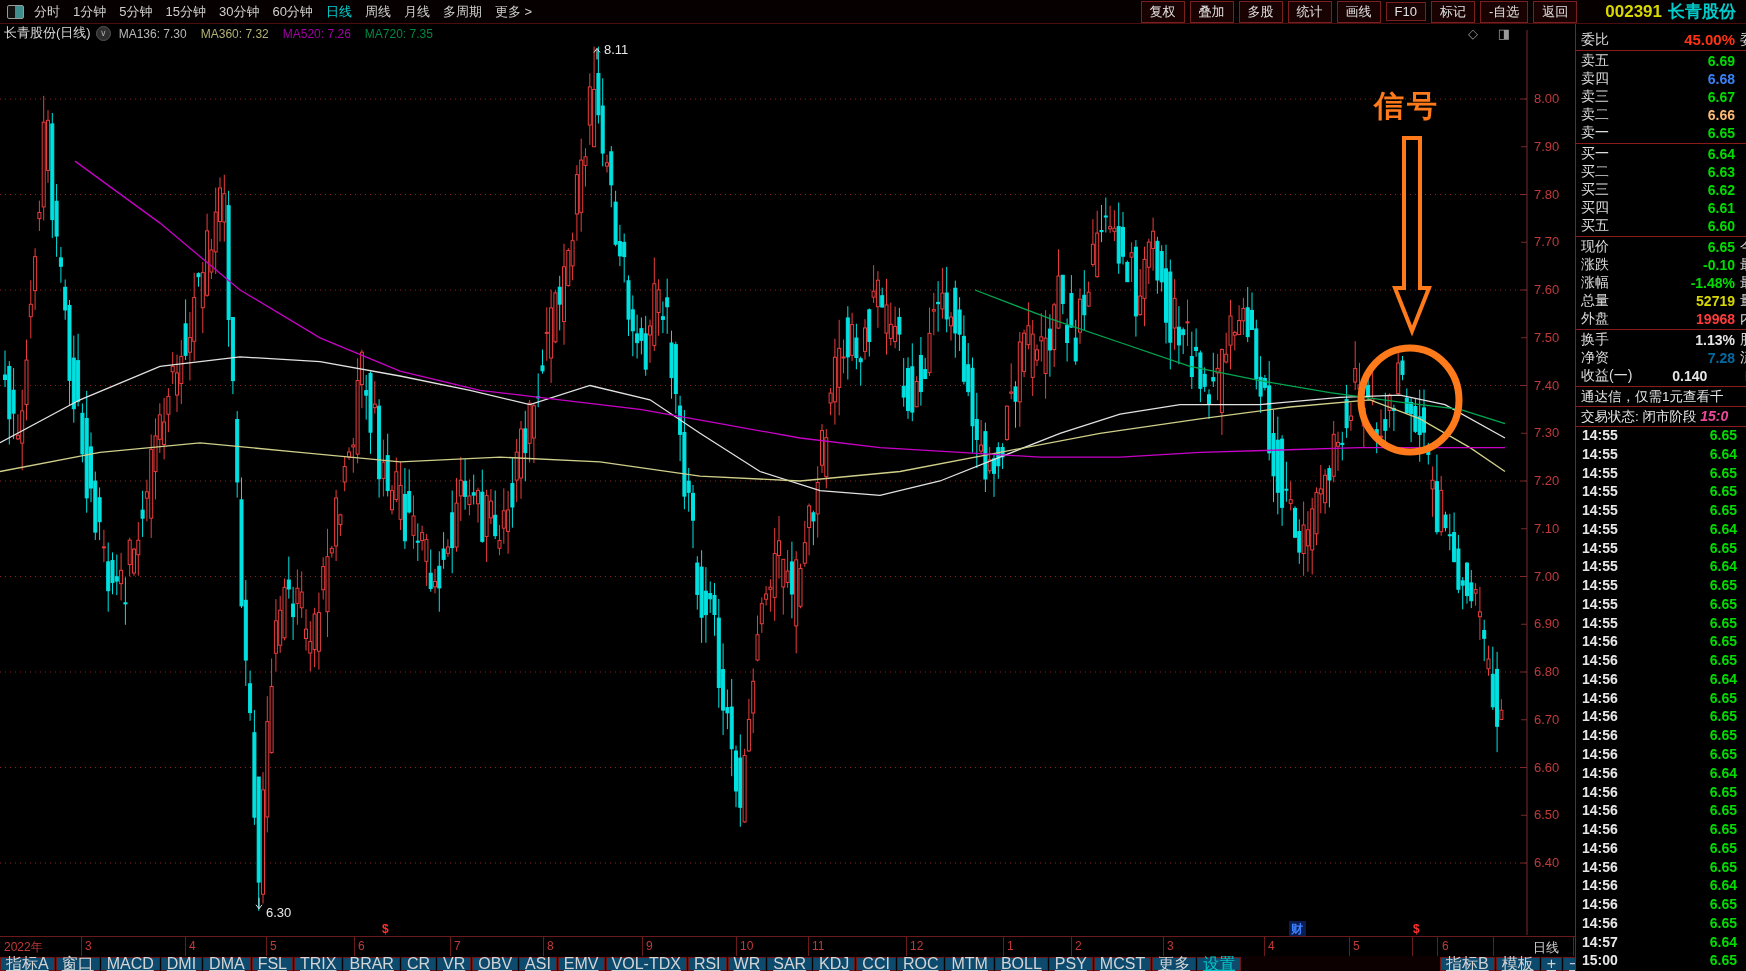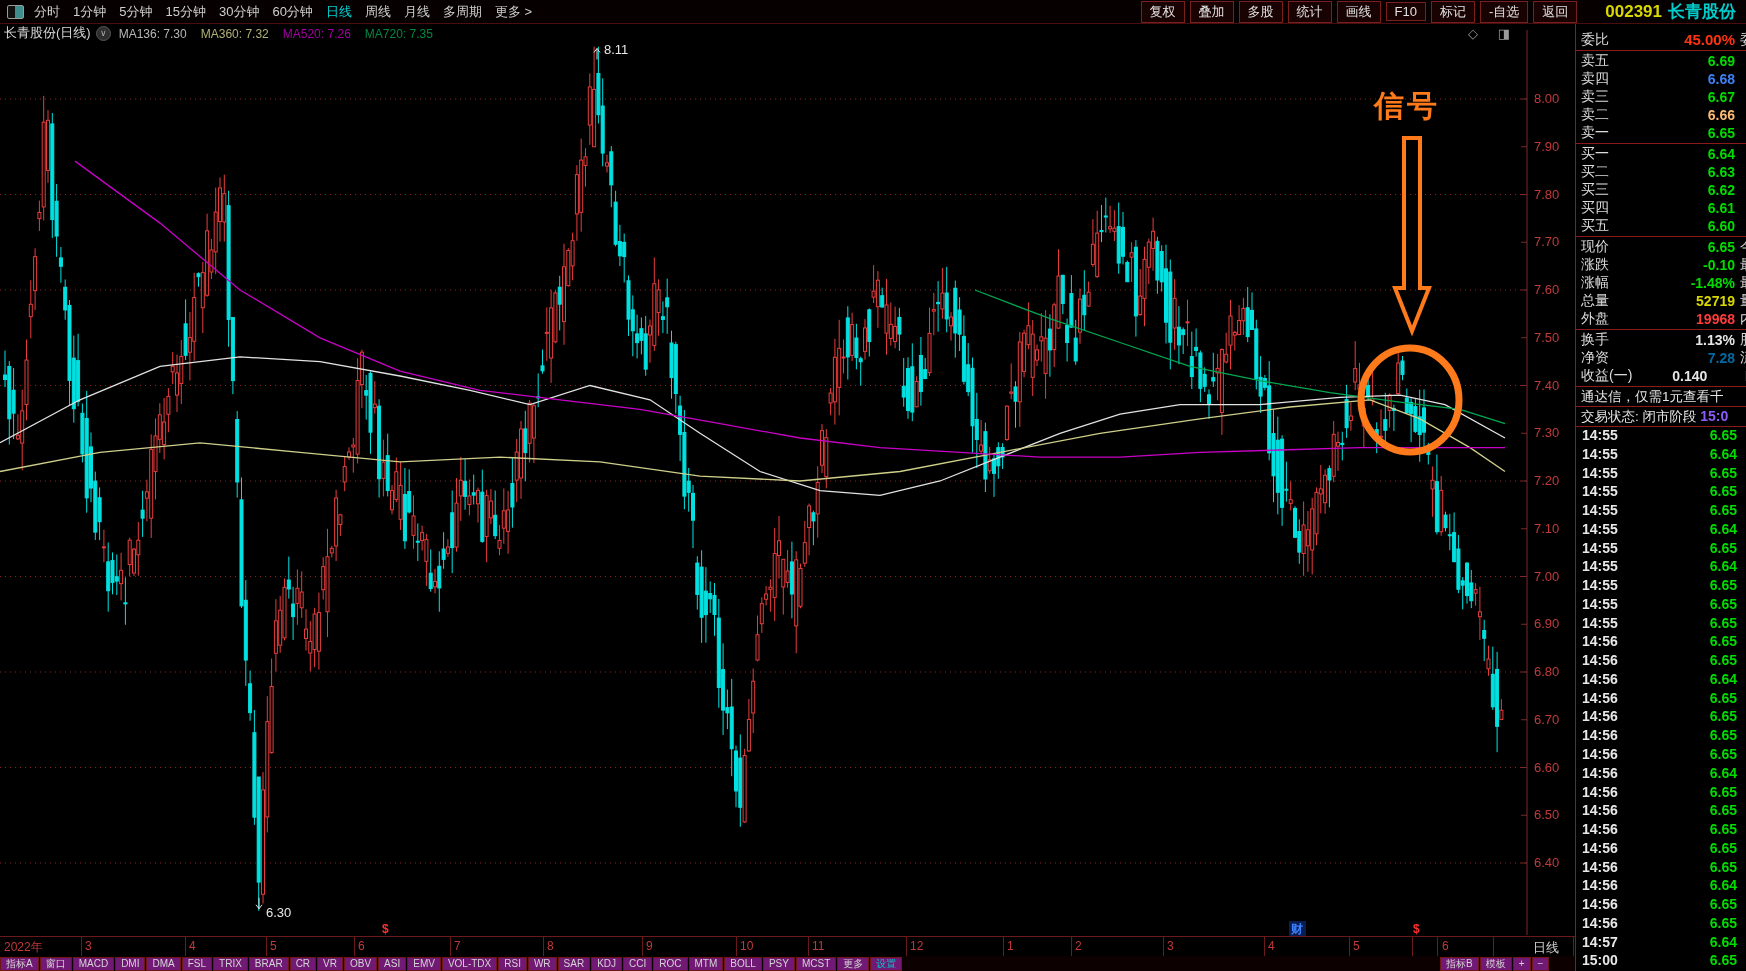--- a/index.html
+++ b/index.html
@@ -32,41 +32,41 @@
   
   .dateaxis{position:absolute;left:0;top:936px;width:1575px;height:19px;
             border-top:1px solid #6a1a1a;border-bottom:1px solid #6a1a1a;background:#000;}
   .dlabel{position:absolute;top:2px;font-size:12px;color:#c03a3a;}
   .dsep{position:absolute;top:0;width:1px;height:19px;background:#6a1a1a;}
   .dayline{position:absolute;top:2px;left:1520px;width:52px;text-align:center;
            color:#d0d0d0;font-size:13px;}
   
   .toolbar{position:absolute;left:0;top:956px;width:1575px;height:15px;background:#0c0000;
            display:flex;align-items:center;}
-  .bbox{border:1px solid #6e1616;background:#701a75;color:#d4d4d4;font-size:10px;
-        height:12px;line-height:12px;padding:0 5px;margin-right:1px;}
+  .bbox{border:1px solid #6e1616;background:#0c4a6e;color:#d4d4d4;font-size:16px;
+        height:12px;line-height:12px;padding:0 5px;margin-right:1px;text-decoration:underline;}
   .bbox.cyan{color:#00c8c8;}
   .tbright{position:absolute;left:1440px;top:956px;height:15px;display:flex;align-items:center;}
   
   .panel{position:absolute;left:1575px;top:24px;width:171px;height:947px;
          border-left:1px solid #8b1a1a;background:#000;overflow:hidden;
          display:flex;flex-direction:column;}
   .prow{position:relative;display:flex;align-items:center;height:18px;flex:none;
         padding:0 12px 0 5px;font-size:14px;}
   .plabel{color:#dcdcdc;}
   .pval{margin-left:auto;font-weight:bold;}
   .partial{position:absolute;right:-7px;color:#dcdcdc;font-weight:normal;}
   .weibirow{height:21px;border-bottom:1px solid #8b1a1a;flex:none;}
   .weibirow .pval{color:#ff3214;font-size:15px;}
   .grp{flex:none;border-bottom:1px solid #8b1a1a;padding:1px 0;}
   .adrow{flex:none;height:19px;line-height:19px;color:#e6e6e6;font-size:13.5px;
          padding-left:5px;border-bottom:1px solid #8b1a1a;white-space:nowrap;}
   .statusrow{flex:none;height:19px;line-height:19px;color:#e6e6e6;font-size:13.5px;
              padding-left:5px;border-bottom:1px solid #8b1a1a;white-space:nowrap;}
-  .statusrow b{color:#8b5cf6;font-size:14px;}
+  .statusrow b{color:#ec4899;font-size:14px;font-style:italic;}
   .ticklist{flex:1;display:flex;flex-direction:column;}
   .trow{flex:1;display:flex;align-items:flex-start;padding:0 10px 0 6px;}
   .ttime{color:#e8e8e8;font-weight:bold;font-size:14px;}
   .tprice{margin-left:auto;color:#00dc00;font-weight:bold;font-size:14px;}
 </style>
 </head>
 <body>
 
 <div class="topbar">
   <div class="winicon"></div>

